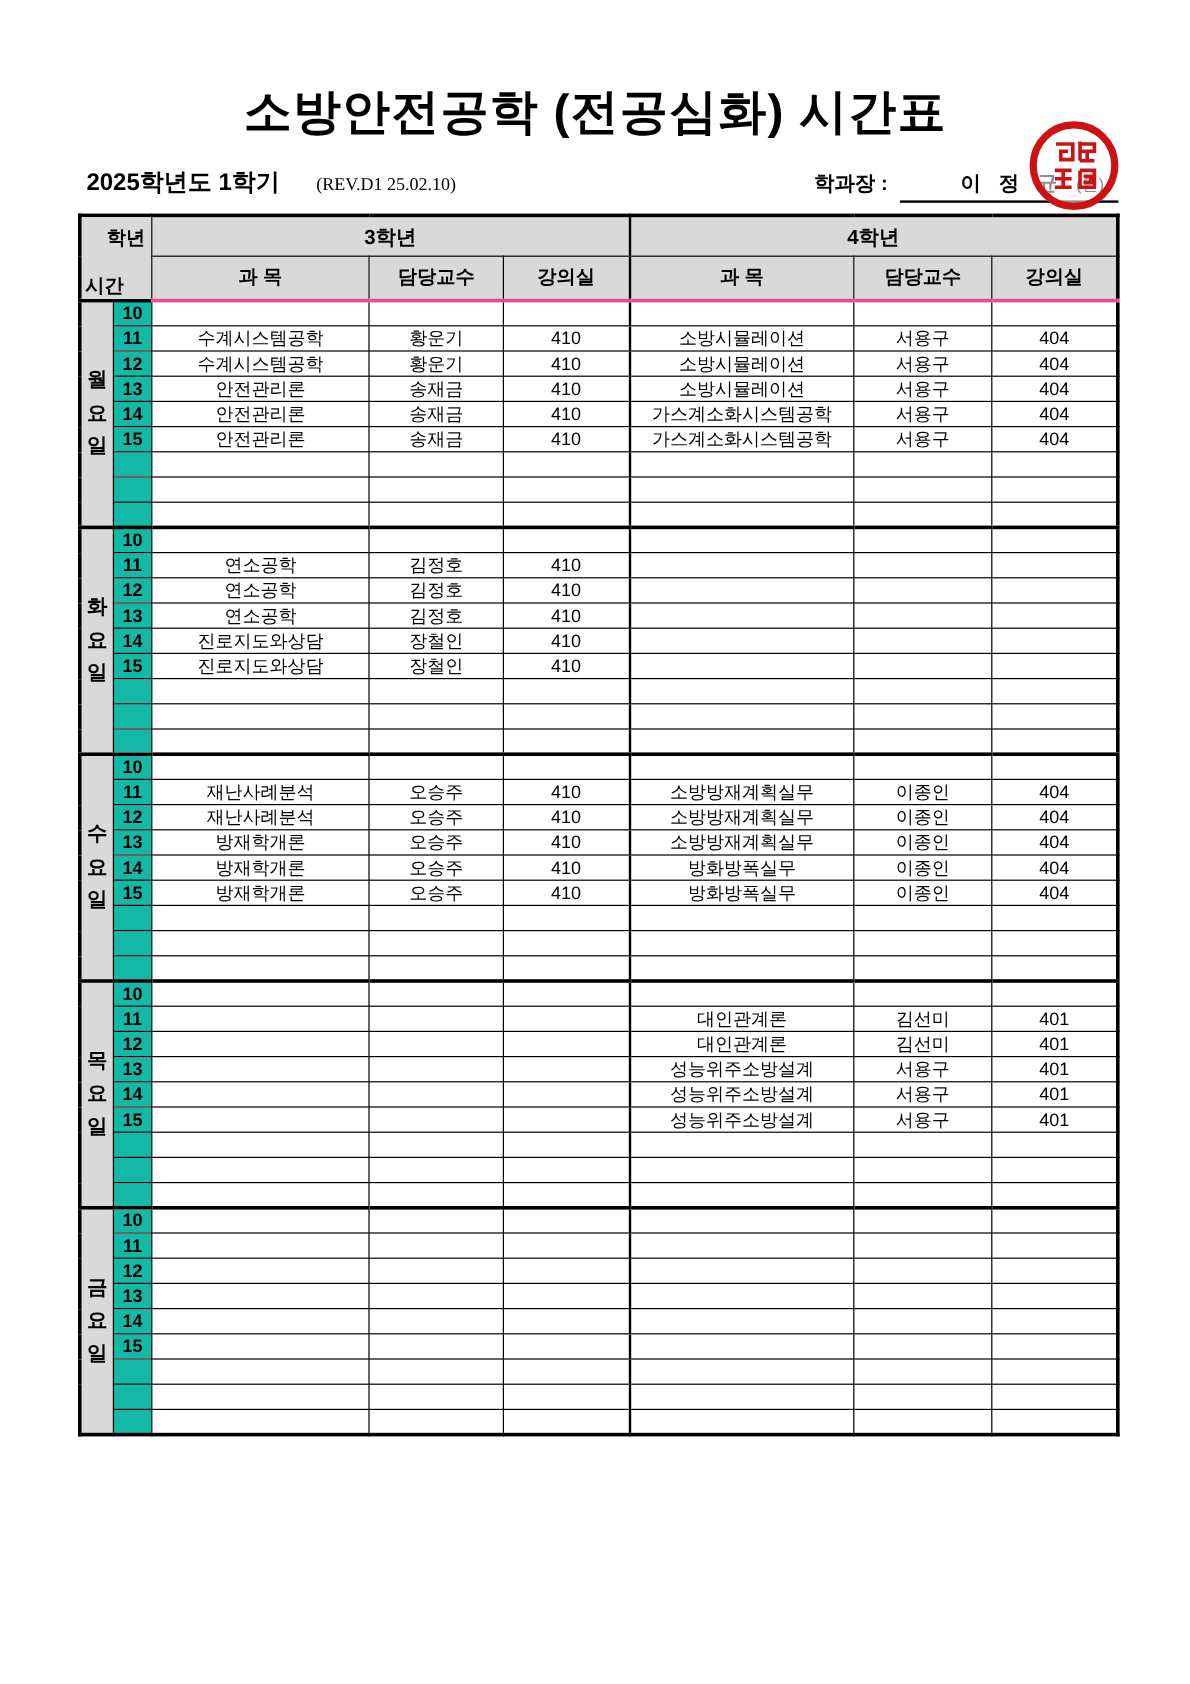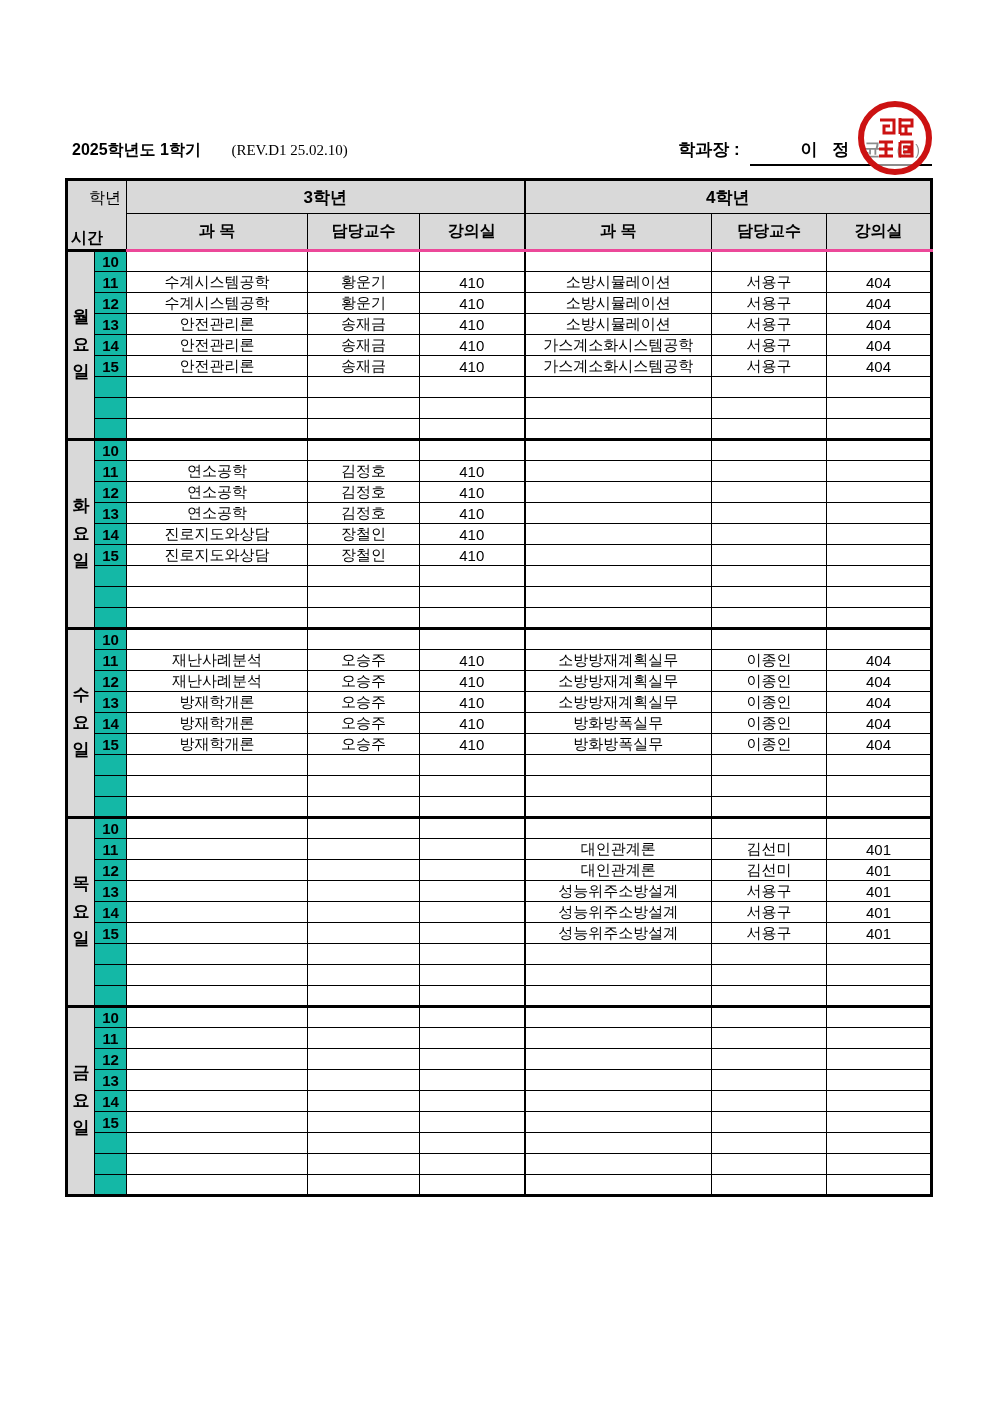--- a/index.html
+++ b/index.html
@@ -25,21 +25,21 @@
   }
   .meta {
     position: absolute;
     top: 138px;
     left: 72px;
     width: 860px;
     display: flex;
     justify-content: space-between;
     align-items: baseline;
   }
-  .semester { font-size: 16px; font-weight: bold; }
+  .semester { font-size: 20px; font-weight: bold; }
   .revision { font-size: 15px; font-weight: normal; margin-left: 26px; font-family: Liberation Serif, serif; }
   .meta-right { font-size: 17px; font-weight: bold; white-space: nowrap; }
   .sign {
     display: inline-block;
     border-bottom: 2px solid #000;
     padding: 0 12px 3px 14px;
     margin-left: 6px;
     min-width: 130px;
   }
   .approver-name { letter-spacing: 5px; margin-left: 36px; }
@@ -68,41 +68,42 @@
   }
   thead th, thead td.corner { background: #d9d9d9; }
   tr.grades th { height: 34px; font-size: 17px; font-weight: bold; }
   tr.cols th { height: 37px; font-size: 16px; font-weight: bold; border-bottom: 3px solid #ec4899; }
   .col-sub { white-space: pre; }
   td.corner { position: relative; border-bottom: 3px solid #000;
     background-image: linear-gradient(to bottom right,
       rgba(0,0,0,0) calc(50% - 1px), #3a3a3a calc(50% - 1px),
       #3a3a3a calc(50% + 1px), rgba(0,0,0,0) calc(50% + 1px));
   }
-  .corner-top { position: absolute; top: 7px; right: 5px; font-size: 16px; font-weight: normal; }
+  .corner-top { position: absolute; top: 7px; right: 5px; font-size: 16px; font-weight: bold; }
   .corner-bottom { position: absolute; bottom: 0; left: 3px; font-size: 16px; font-weight: bold; text-align: center; }
   tbody td { height: 21px; font-size: 15px; text-align: center; background: #fff; }
   tbody td.day-cell {
     background: #d9d9d9;
     font-size: 17px;
     font-weight: bold;
     vertical-align: middle;
     text-align: center;
     padding: 10px 0;
   }
   tbody td.day-cell span { display: block; margin: 7px 0; line-height: 1.2; }
   tbody td.time-cell { background: #14b8a6; font-weight: bold; font-size: 15px; }
   .grade-sep { border-left: 2px solid #000 !important; }
   tr.day-start td { border-top: 3px solid #000; }
 </style>
 </head>
 <body>
 
 <div class="page">
 
+  <div class="title">소방안전공학  (전공심화)  시간표</div>
 
   <div class="meta">
     <div class="meta-left">
       <span class="semester">2025학년도  1학기</span>
       <span class="revision">(REV.D1  25.02.10)</span>
     </div>
     <div class="meta-right">
       <span>학과장 :</span>
       <span class="sign">
         <span class="approver-name">이 정 균</span>

